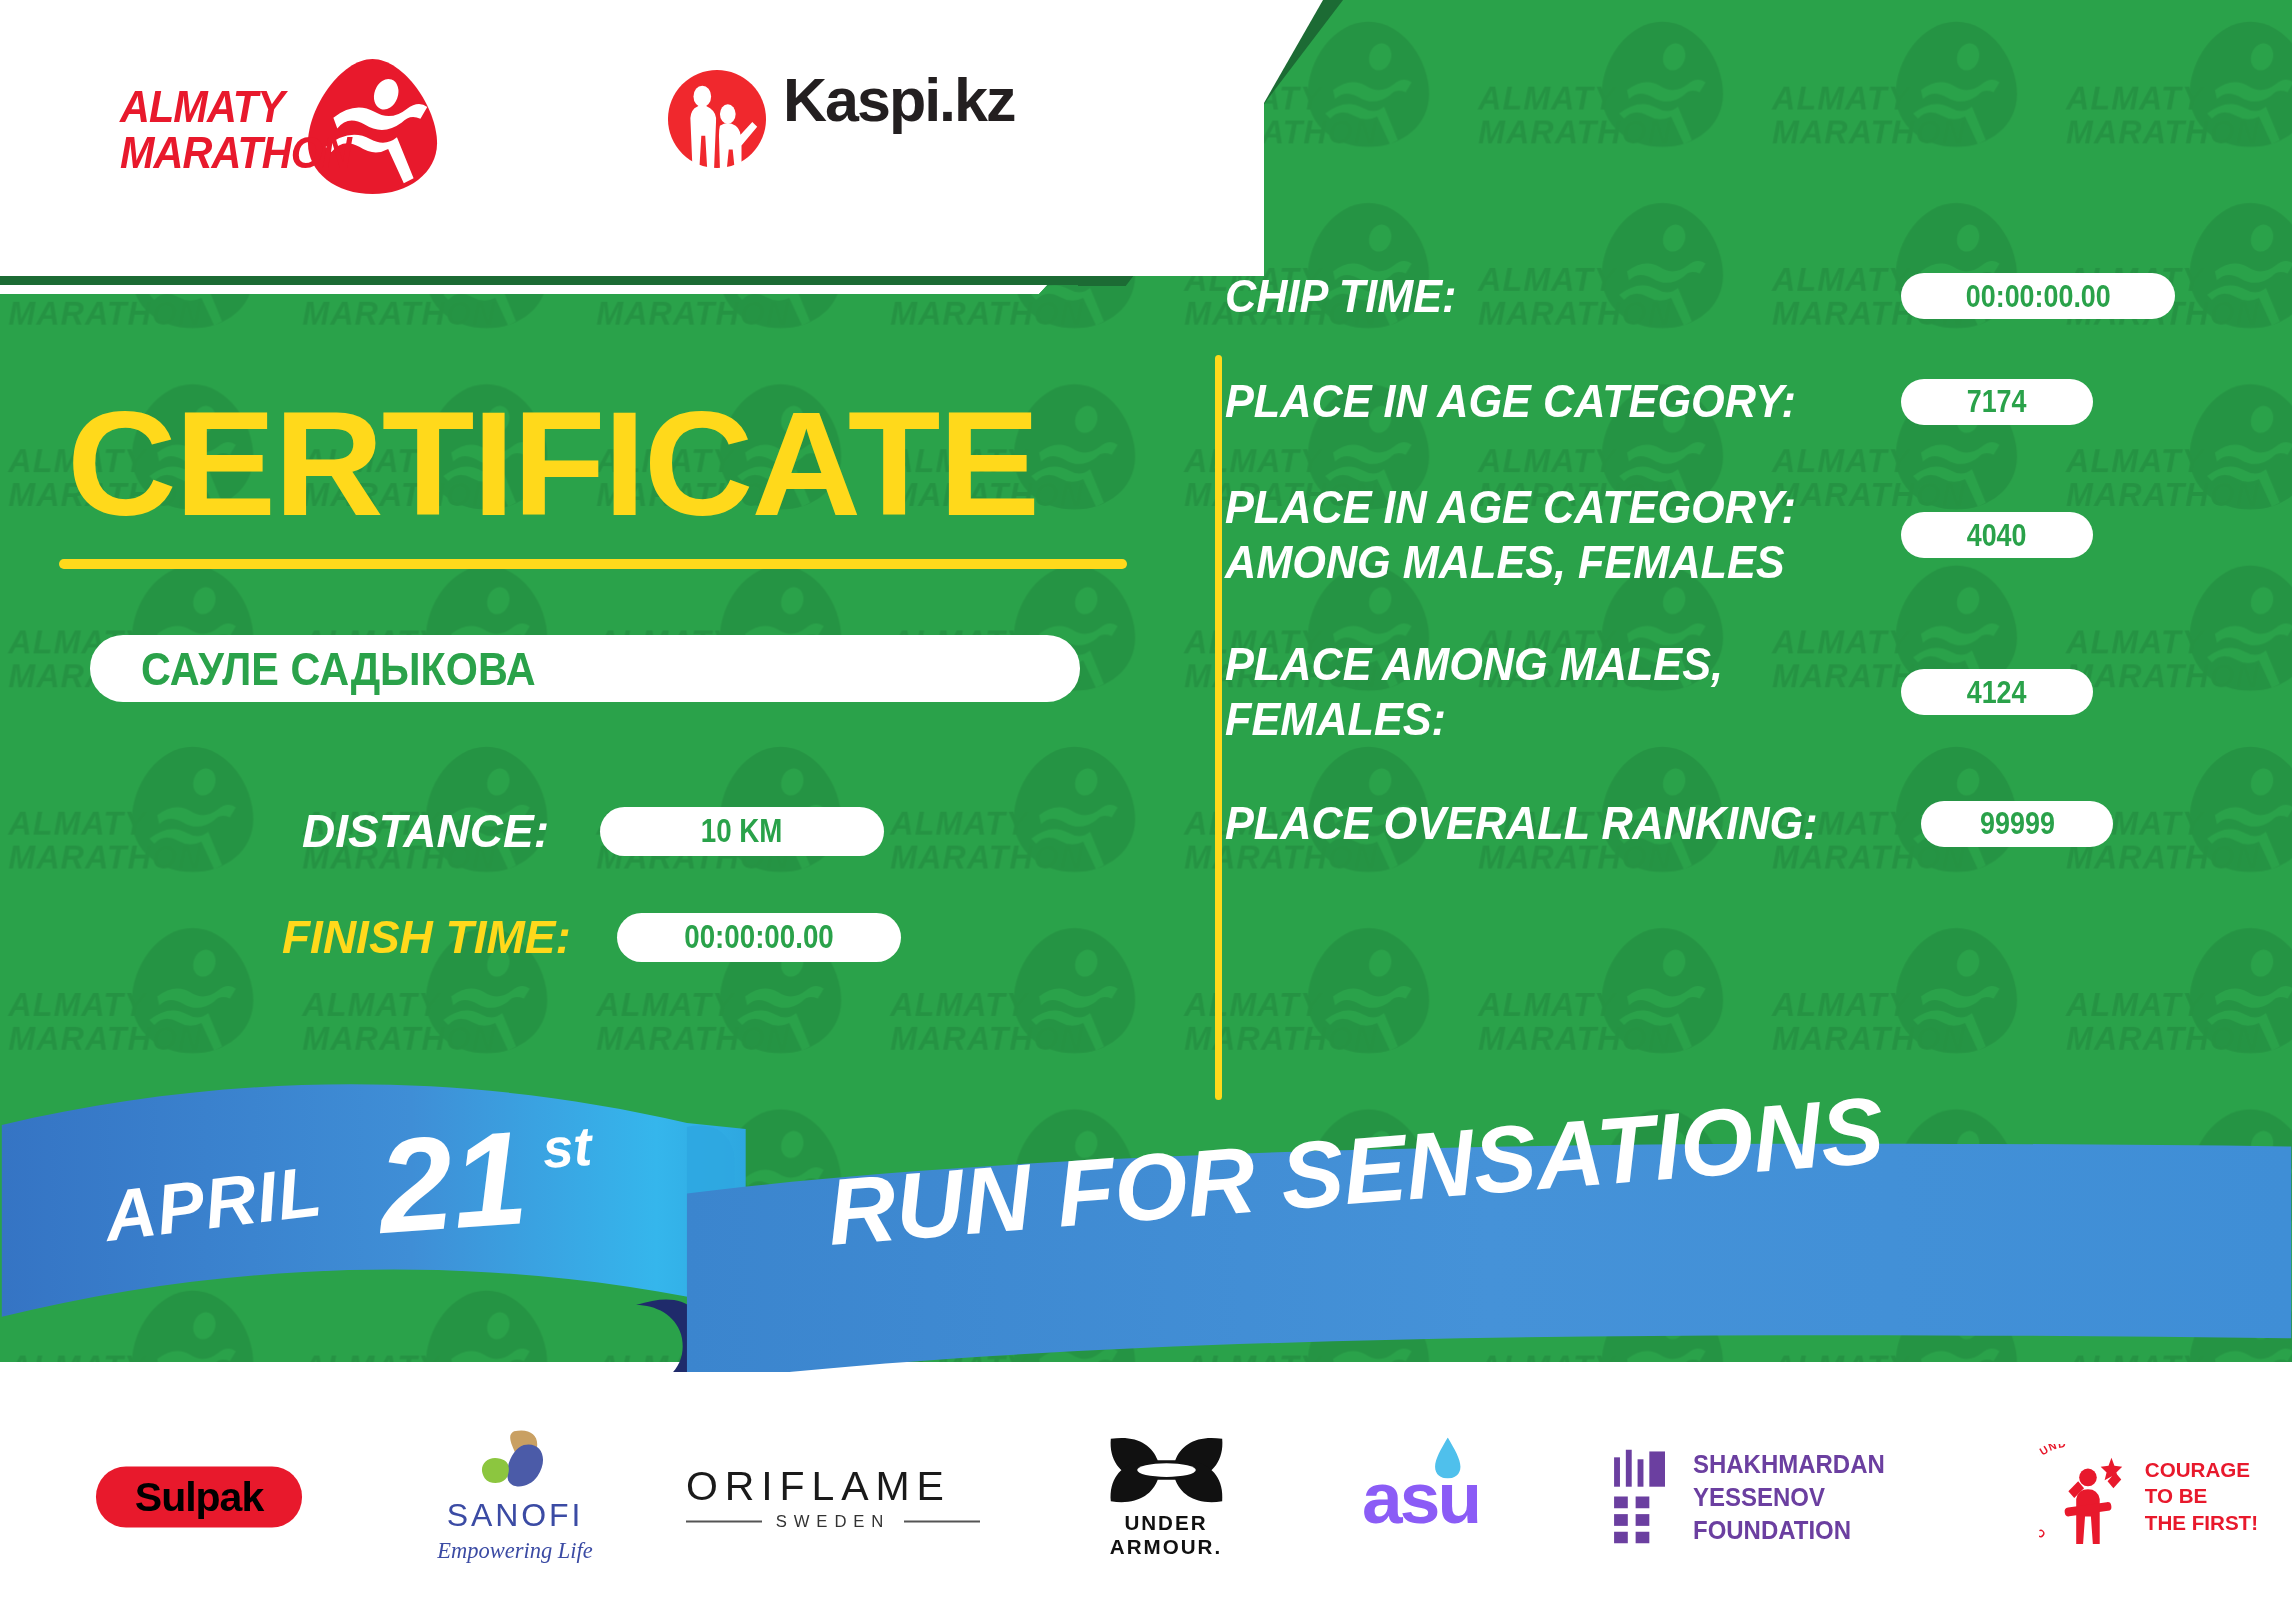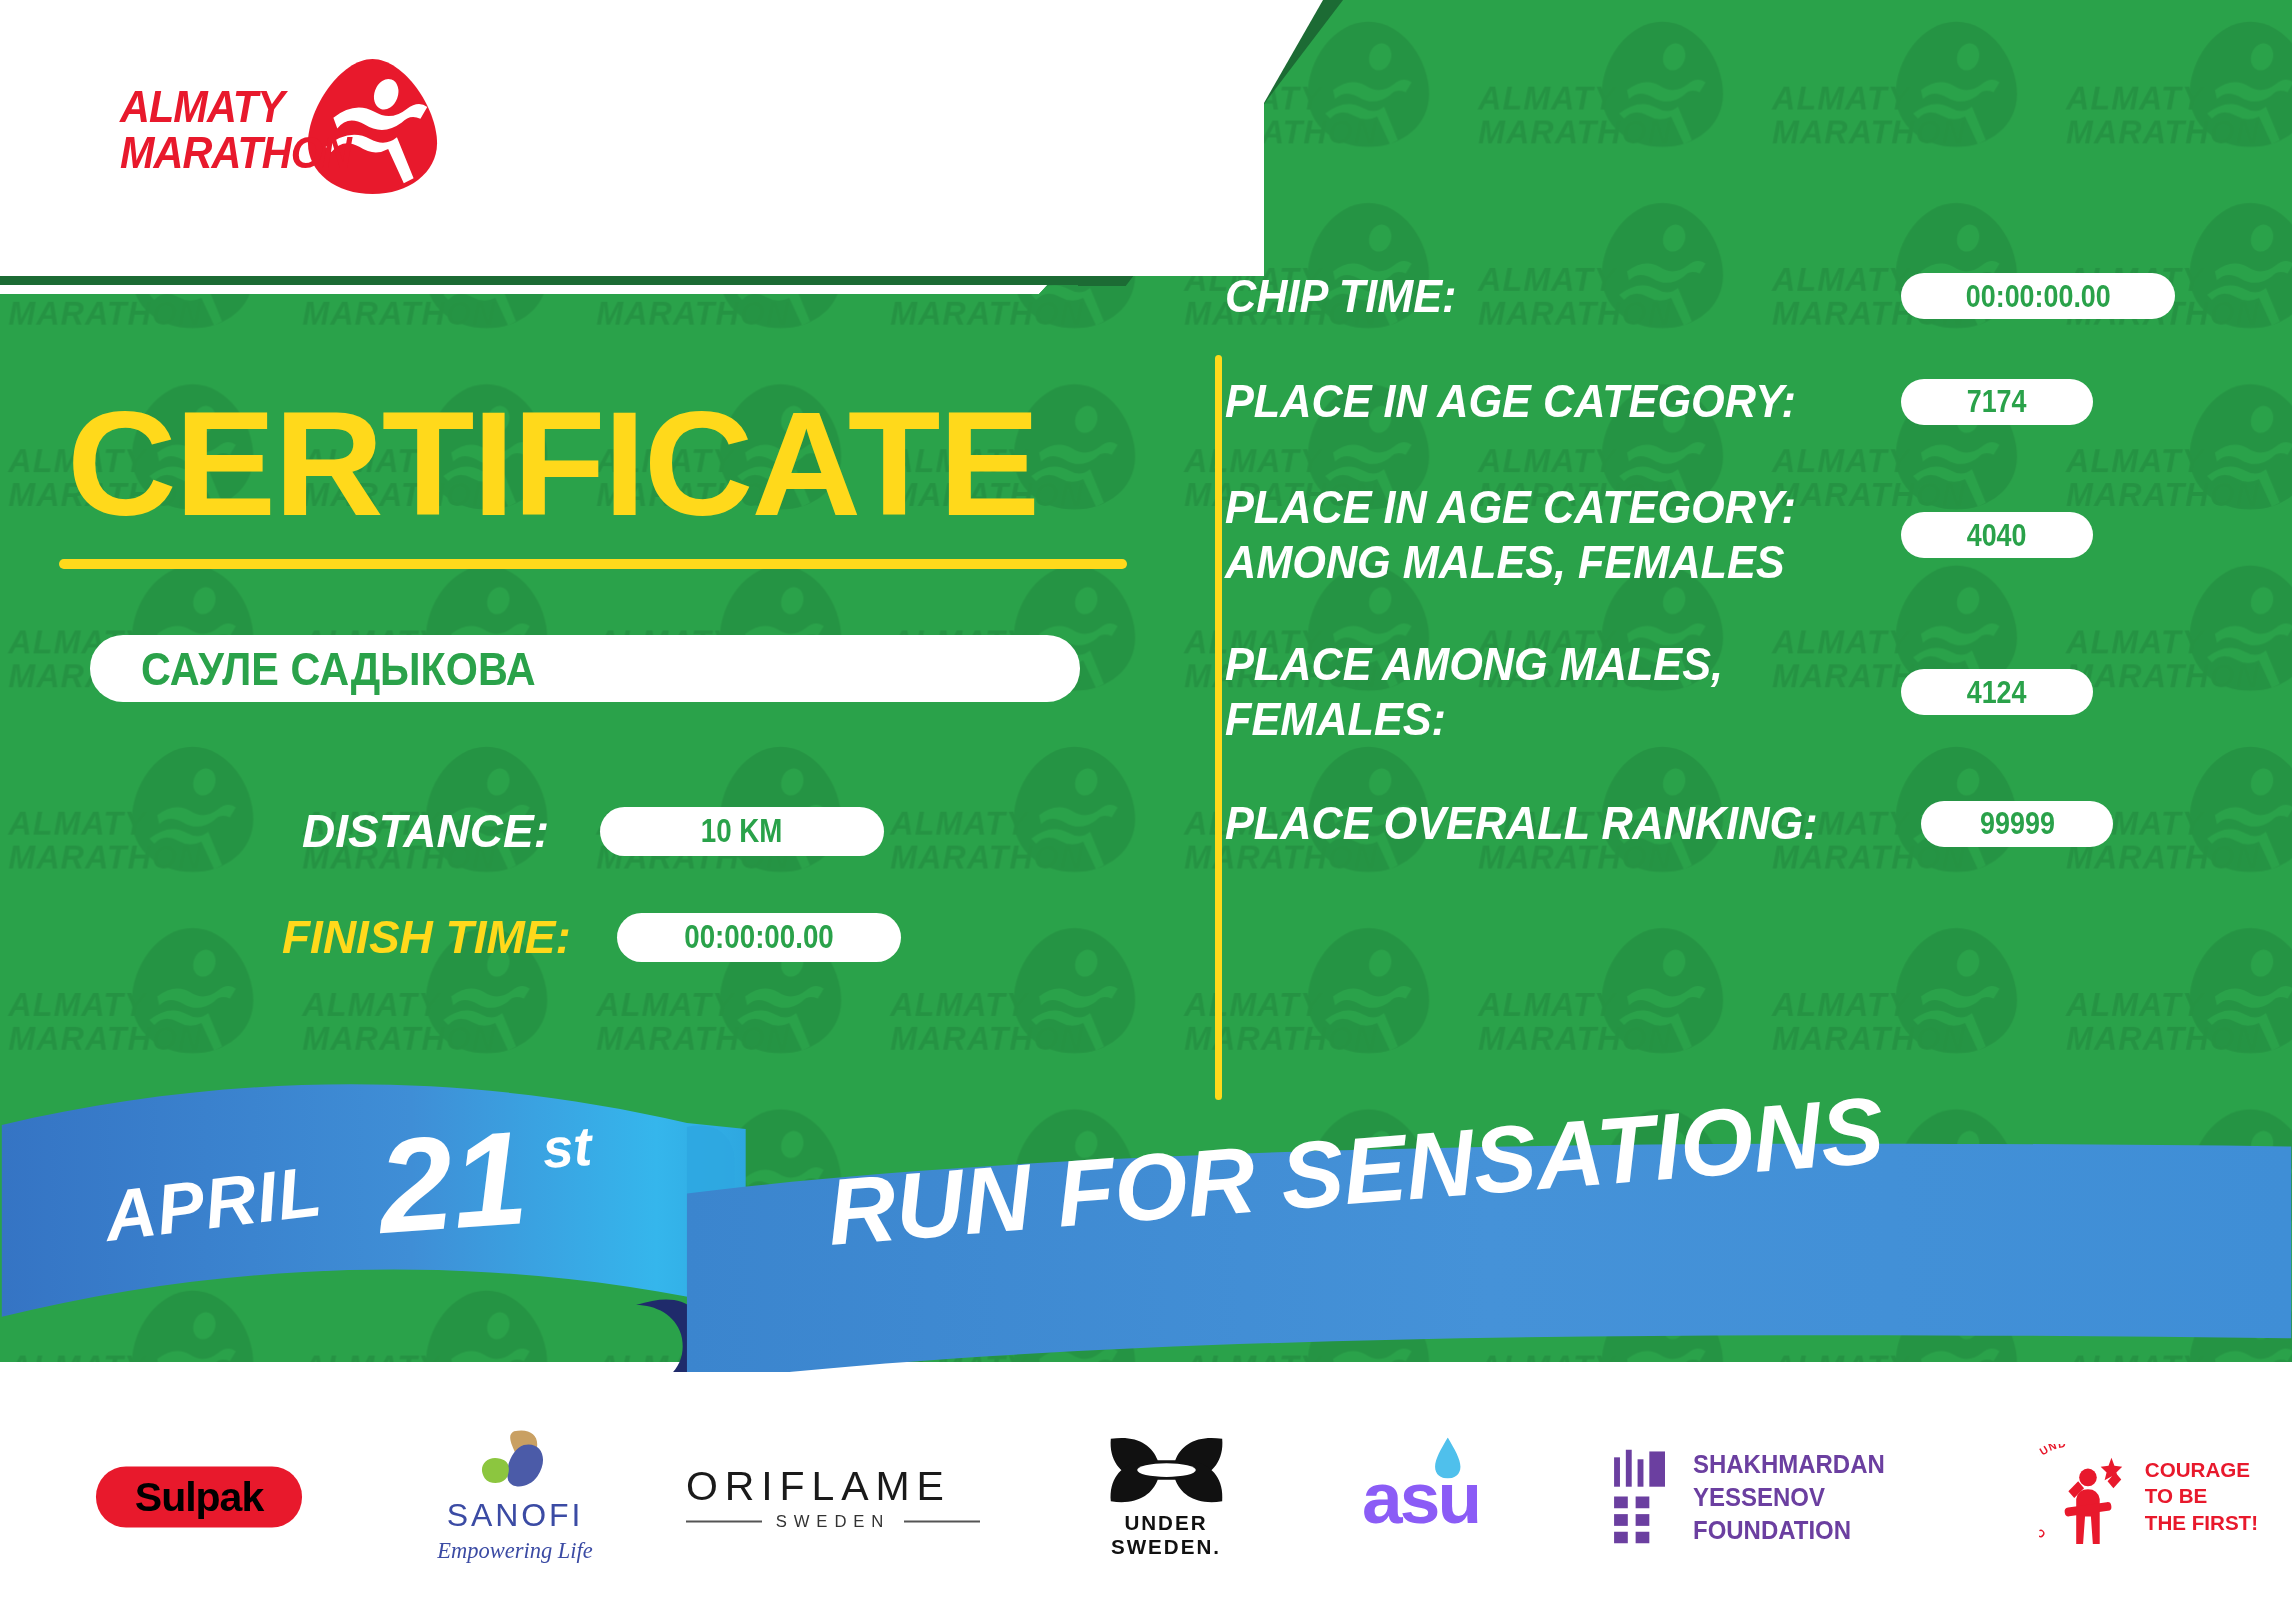--- a/index.html
+++ b/index.html
@@ -390,20 +390,32 @@
           <path d="M28 62 q22 -17 42 -6 q17 10 33 -3 q12 -9 21 -2 l-7 12 q-11 -5 -19 4 q-19 14 -38 2 q-17 -10 -28 4 Z"></path>
           <path d="M20 92 q24 -20 46 -8 q15 8 27 -2 l17 42 -10 5 -16 -35 q-14 8 -29 -2 q-17 -10 -29 5 Z"></path>
         </g>
       </svg>
       <div class="am-wordmark">
         <div>ALMATY</div>
         <div>MARATHON</div>
       </div>
     </div>
 
+    <div class="kaspi-logo">
+      <svg class="kaspi-mark" width="100" height="100" viewBox="0 0 102 102" xmlns="http://www.w3.org/2000/svg">
+        <circle cx="51" cy="51" r="50" fill="#f0282d"></circle>
+        <g fill="#ffffff">
+          <ellipse cx="36" cy="28" rx="9" ry="11"></ellipse>
+          <path d="M28 40 q8 -6 16 0 q7 5 6 14 l-2 48 -7 0 -2 -34 -4 0 -2 34 -7 0 -2 -48 q-1 -9 4 -14 Z"></path>
+          <ellipse cx="62" cy="46" rx="8" ry="10"></ellipse>
+          <path d="M54 58 q8 -6 16 0 q4 3 5 9 l12 -13 5 5 -16 19 0 24 -7 0 -2 -20 -4 0 -2 20 -7 0 -1 -34 q0 -6 1 -10 Z"></path>
+        </g>
+      </svg>
+      <div class="kaspi-text">Kaspi.kz</div>
+    </div>
   </div>
 
   <div class="left-panel">
     <div class="cert-title">CERTIFICATE</div>
     <div class="title-rule"></div>
 
     <div class="name-pill">
       <div class="name-text">САУЛЕ САДЫКОВА</div>
     </div>
 
@@ -523,21 +535,21 @@
         <span class="ori-line"></span>
       </div>
     </div>
 
     <div class="sp" style="left:1078px; width:176px;">
       <svg style="display:block;margin:0 auto;" width="127" height="71" viewBox="0 0 130 72" xmlns="http://www.w3.org/2000/svg">
         <path d="M8 4 C34 0 50 10 56 26 L74 26 C80 10 96 0 122 4 C124 26 112 40 96 44 C84 36 74 34 65 34 C56 34 46 36 34 44 C18 40 6 26 8 4 Z" fill="#111"></path>
         <path d="M8 68 C34 72 50 62 56 46 L74 46 C80 62 96 72 122 68 C124 46 112 32 96 28 C84 36 74 38 65 38 C56 38 46 36 34 28 C18 32 6 46 8 68 Z" fill="#111"></path>
         <ellipse cx="65" cy="36" rx="30" ry="7" fill="#fff"></ellipse>
       </svg>
-      <div class="ua-text">UNDER SWEDEN.</div>
+      <div class="ua-text">UNDER ARMOUR.</div>
     </div>
 
     <div class="sp" style="left:1362px; width:176px;">
       <div style="position:relative;">
         <svg style="position:absolute; left:73px; top:-17.6px;" width="25.5" height="41" viewBox="0 0 26 42" xmlns="http://www.w3.org/2000/svg">
           <path d="M13 0 C20 12 26 22 26 30 C26 38 20 42 13 42 C6 42 0 38 0 30 C0 22 6 12 13 0 Z" fill="#4fc0ec"></path>
         </svg>
         <div class="asu-text">asu</div>
       </div>
     </div>

